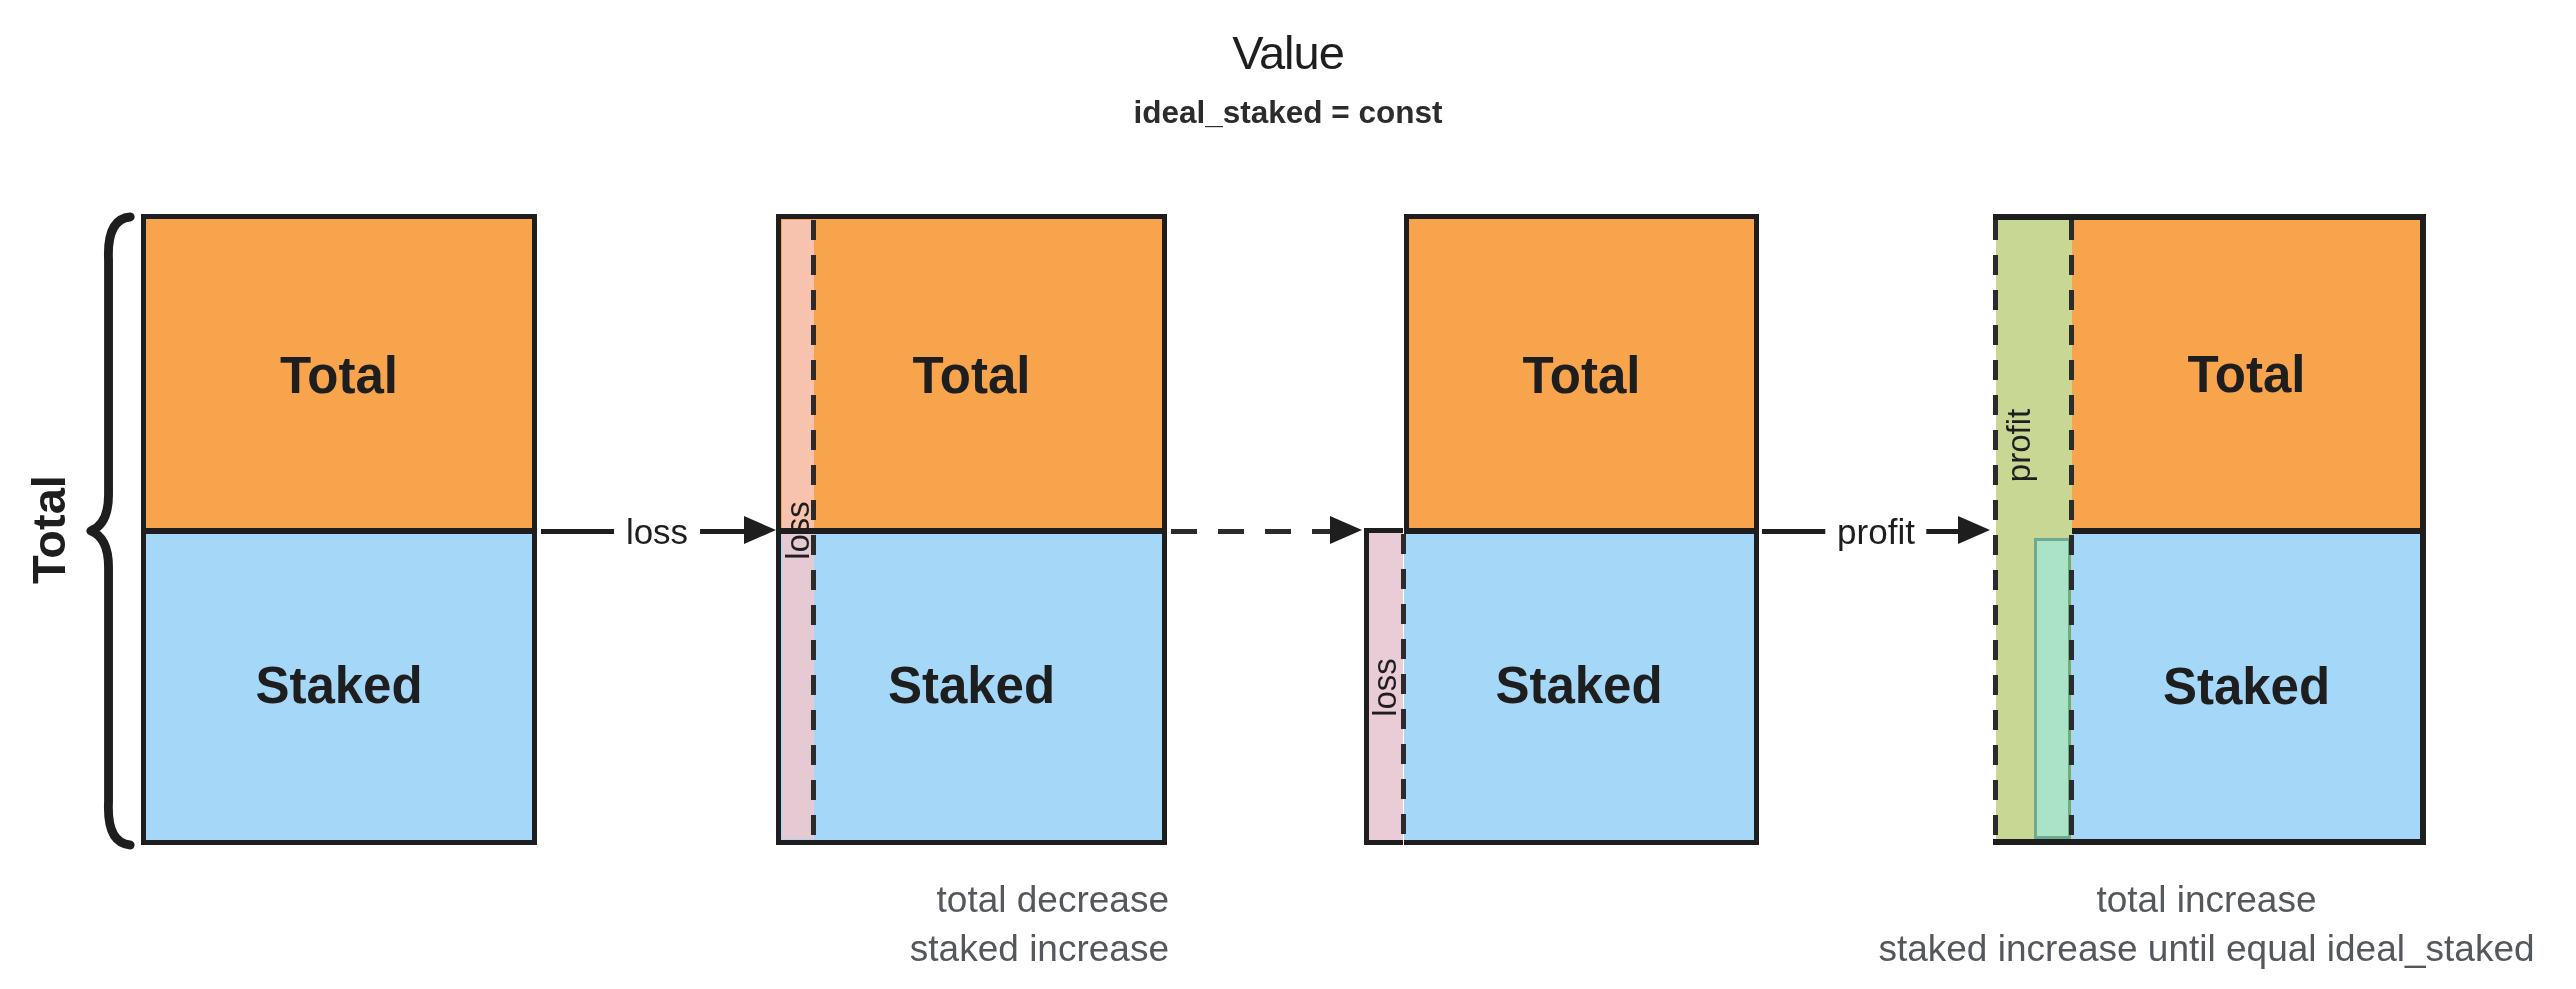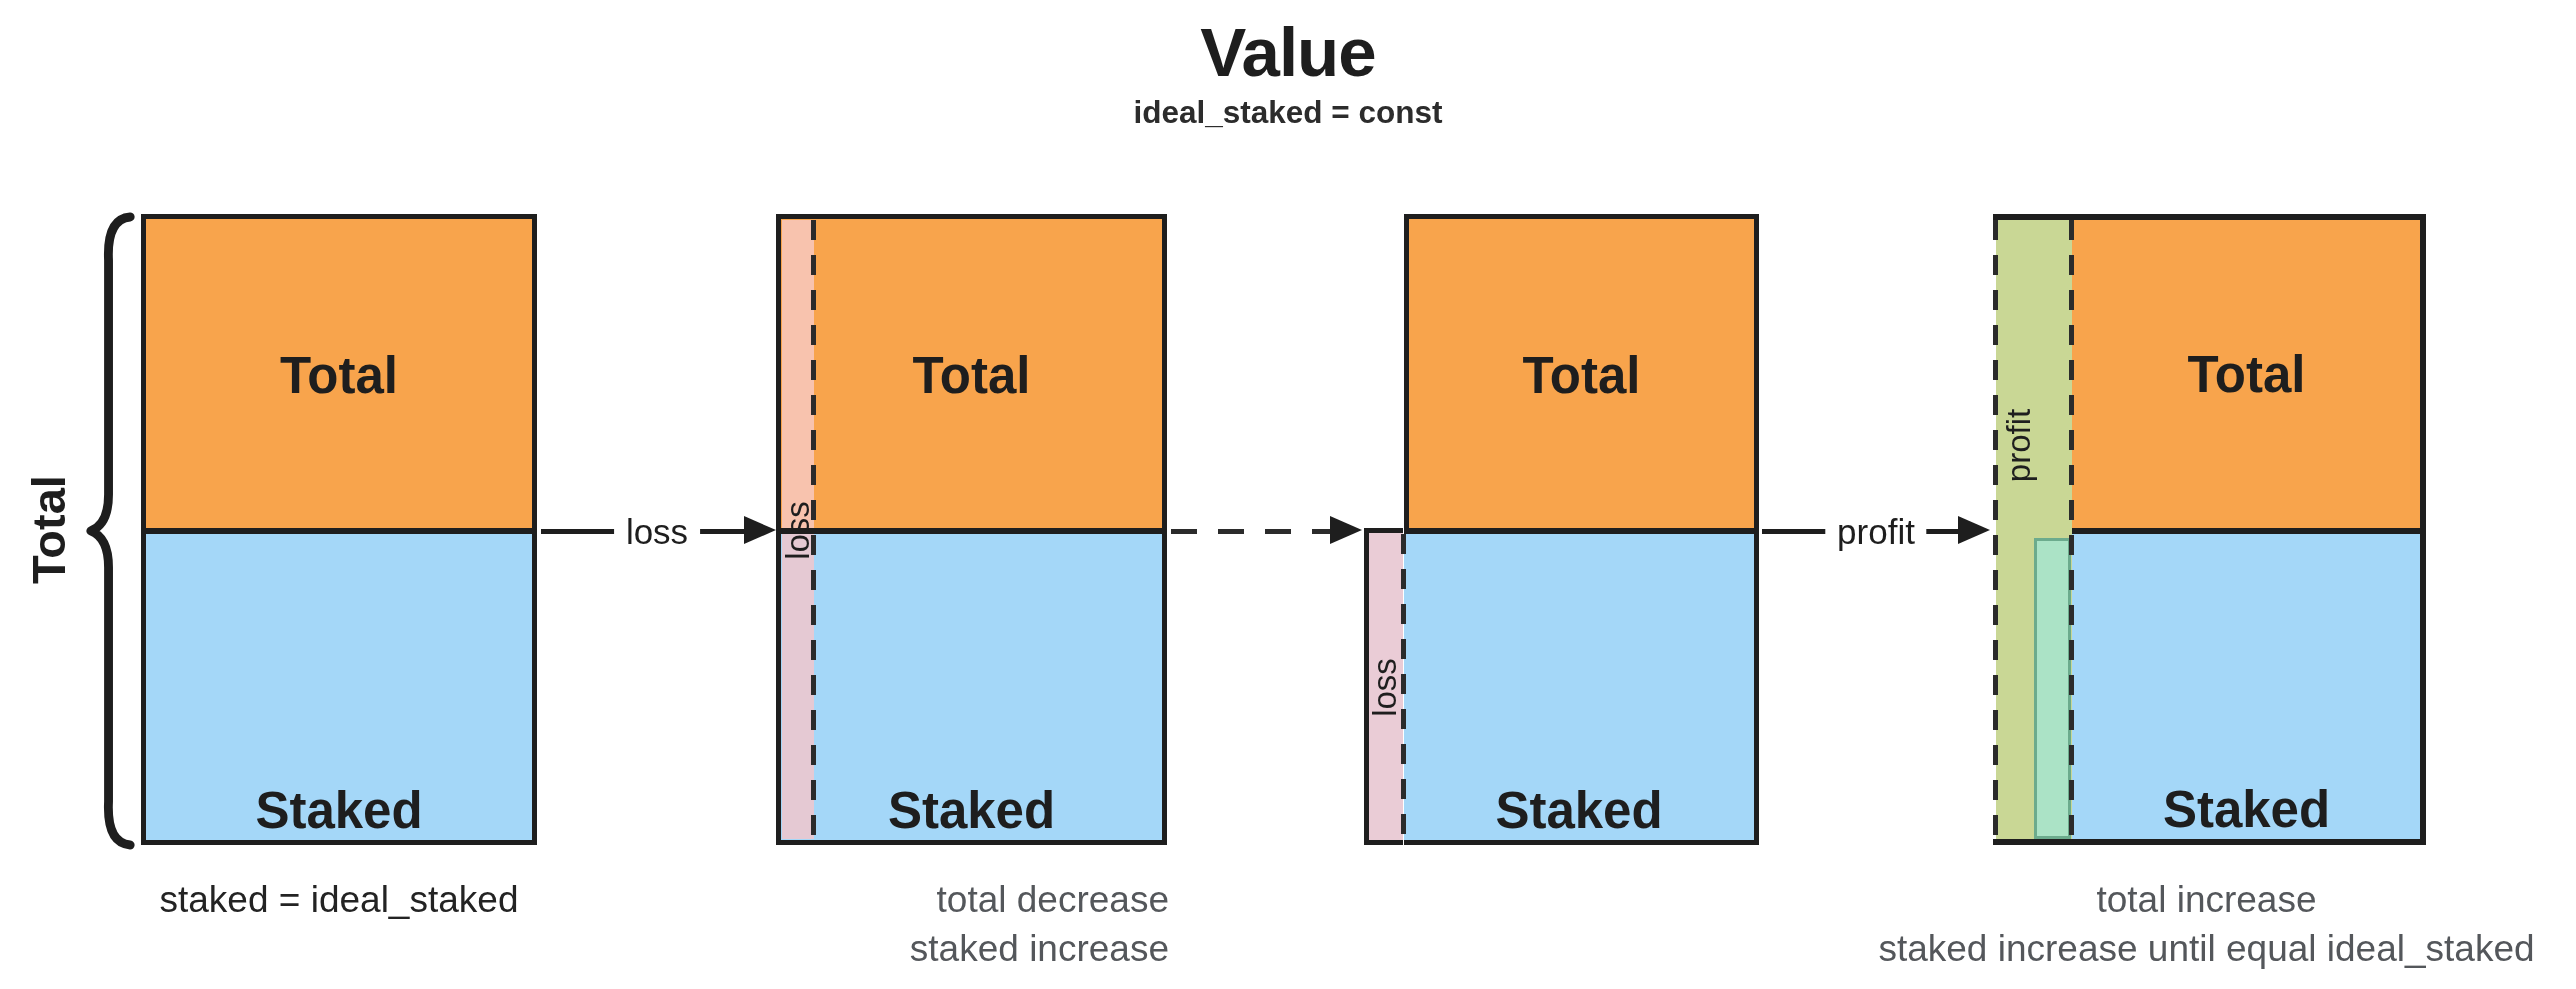--- a/index.html
+++ b/index.html
@@ -11,26 +11,26 @@
   }
   html,body{margin:0;padding:0;background:#fff;}
   #canvas{
     position:relative; width:2576px; height:989px; background:#fff;
     font-family:"Liberation Sans","DejaVu Sans",sans-serif; color:var(--ink);
     overflow:hidden;
   }
   .abs{position:absolute;}
   
   .title-block{position:absolute; left:0; right:0; top:13.8px; text-align:center;}
-  .title{font-size:69px; line-height:77px; font-weight:700; color:var(--ink); letter-spacing:-1px;}
+  .title{font-size:47px; line-height:77px; font-weight:400; color:var(--ink); letter-spacing:-1px;}
   .subtitle{font-size:31.5px; line-height:39px; font-weight:700; color:#2c2c2c; margin-top:2px;}
   
   .region{position:absolute; box-sizing:border-box; display:flex; align-items:center; justify-content:center;}
   .region.orange{background:var(--orange);}
-  .region.blue{background:var(--blue);align-items:flex-end;}
+  .region.blue{background:var(--blue);}
   .b-t{border-top:5.9px solid var(--ink);}
   .b-l{border-left:5.9px solid var(--ink);}
   .b-r{border-right:5.9px solid var(--ink);}
   .b-b{border-bottom:5.9px solid var(--ink);}
   .box-label{font-size:51px; font-weight:700; color:var(--ink);}
   .midline{position:absolute; height:5.9px; background:var(--ink);}
   .hline{position:absolute; height:5.9px; background:var(--ink);}
   .vline{position:absolute; width:5.9px; background:var(--ink);}
   
   .vdash{position:absolute; width:4.9px;
@@ -68,21 +68,20 @@
   </svg>
   <div class="vlabel big" style="left:-55px; top:502px; width:207px; height:55px;">Total</div>
 
   <div class="region orange b-t b-l b-r" style="left:141px; top:214px; width:396px; height:317px;">
     <span class="box-label">Total</span>
   </div>
   <div class="region blue b-l b-r b-b" style="left:141px; top:531px; width:396px; height:314px;">
     <span class="box-label">Staked</span>
   </div>
   <div class="midline" style="left:141px; top:528px; width:396px;"></div>
-  <div class="caption dark" style="left:142px; top:875px; width:394px;">staked = ideal_staked</div>
 
   <div class="arrow-line" style="left:541px; top:529px; width:206px;"></div>
   <div class="arrow-head" style="left:744px; top:516px;"></div>
   <div class="arrow-label" style="left:657px; top:532px;">loss</div>
 
   <div class="region orange b-t b-l b-r" style="left:776px; top:214px; width:391px; height:317px;">
     <span class="box-label">Total</span>
   </div>
   <div class="region blue b-l b-r b-b" style="left:776px; top:531px; width:391px; height:314px;">
     <span class="box-label">Staked</span>

